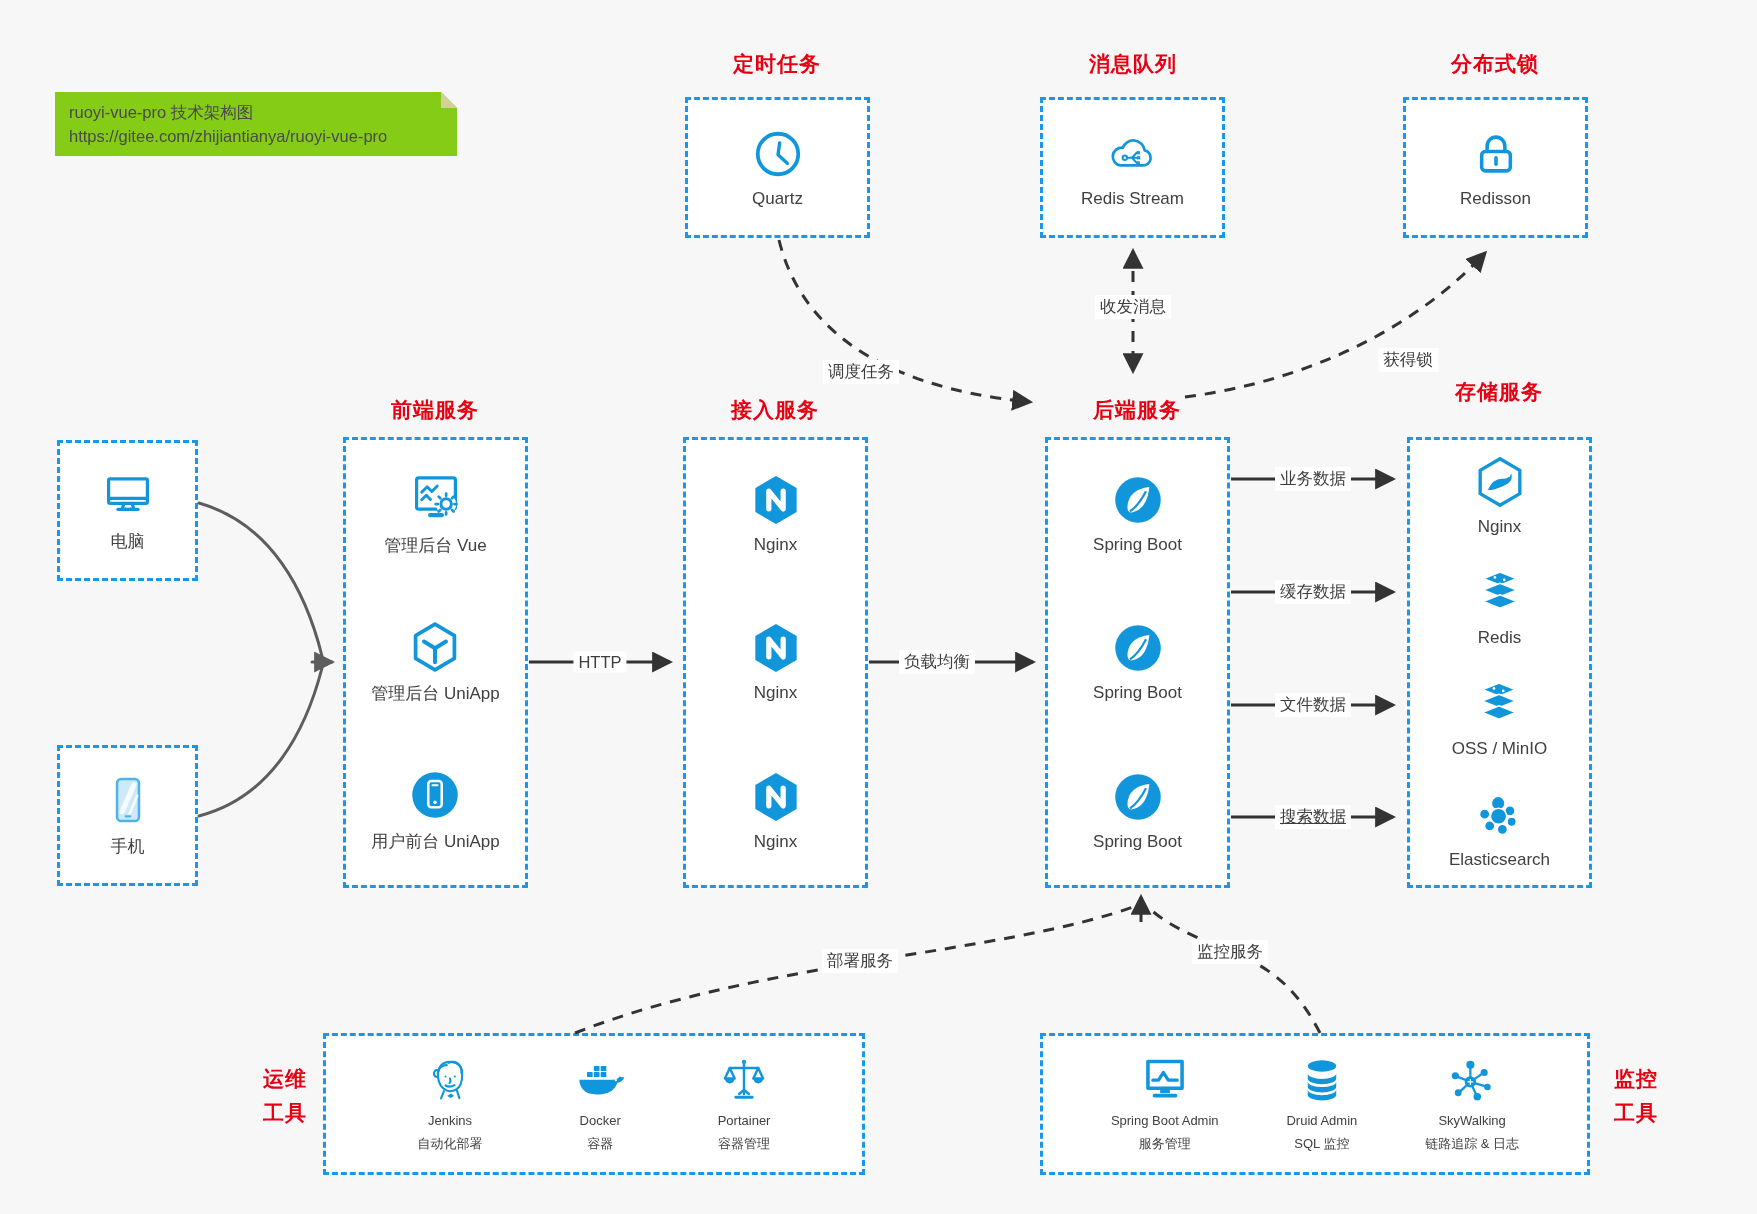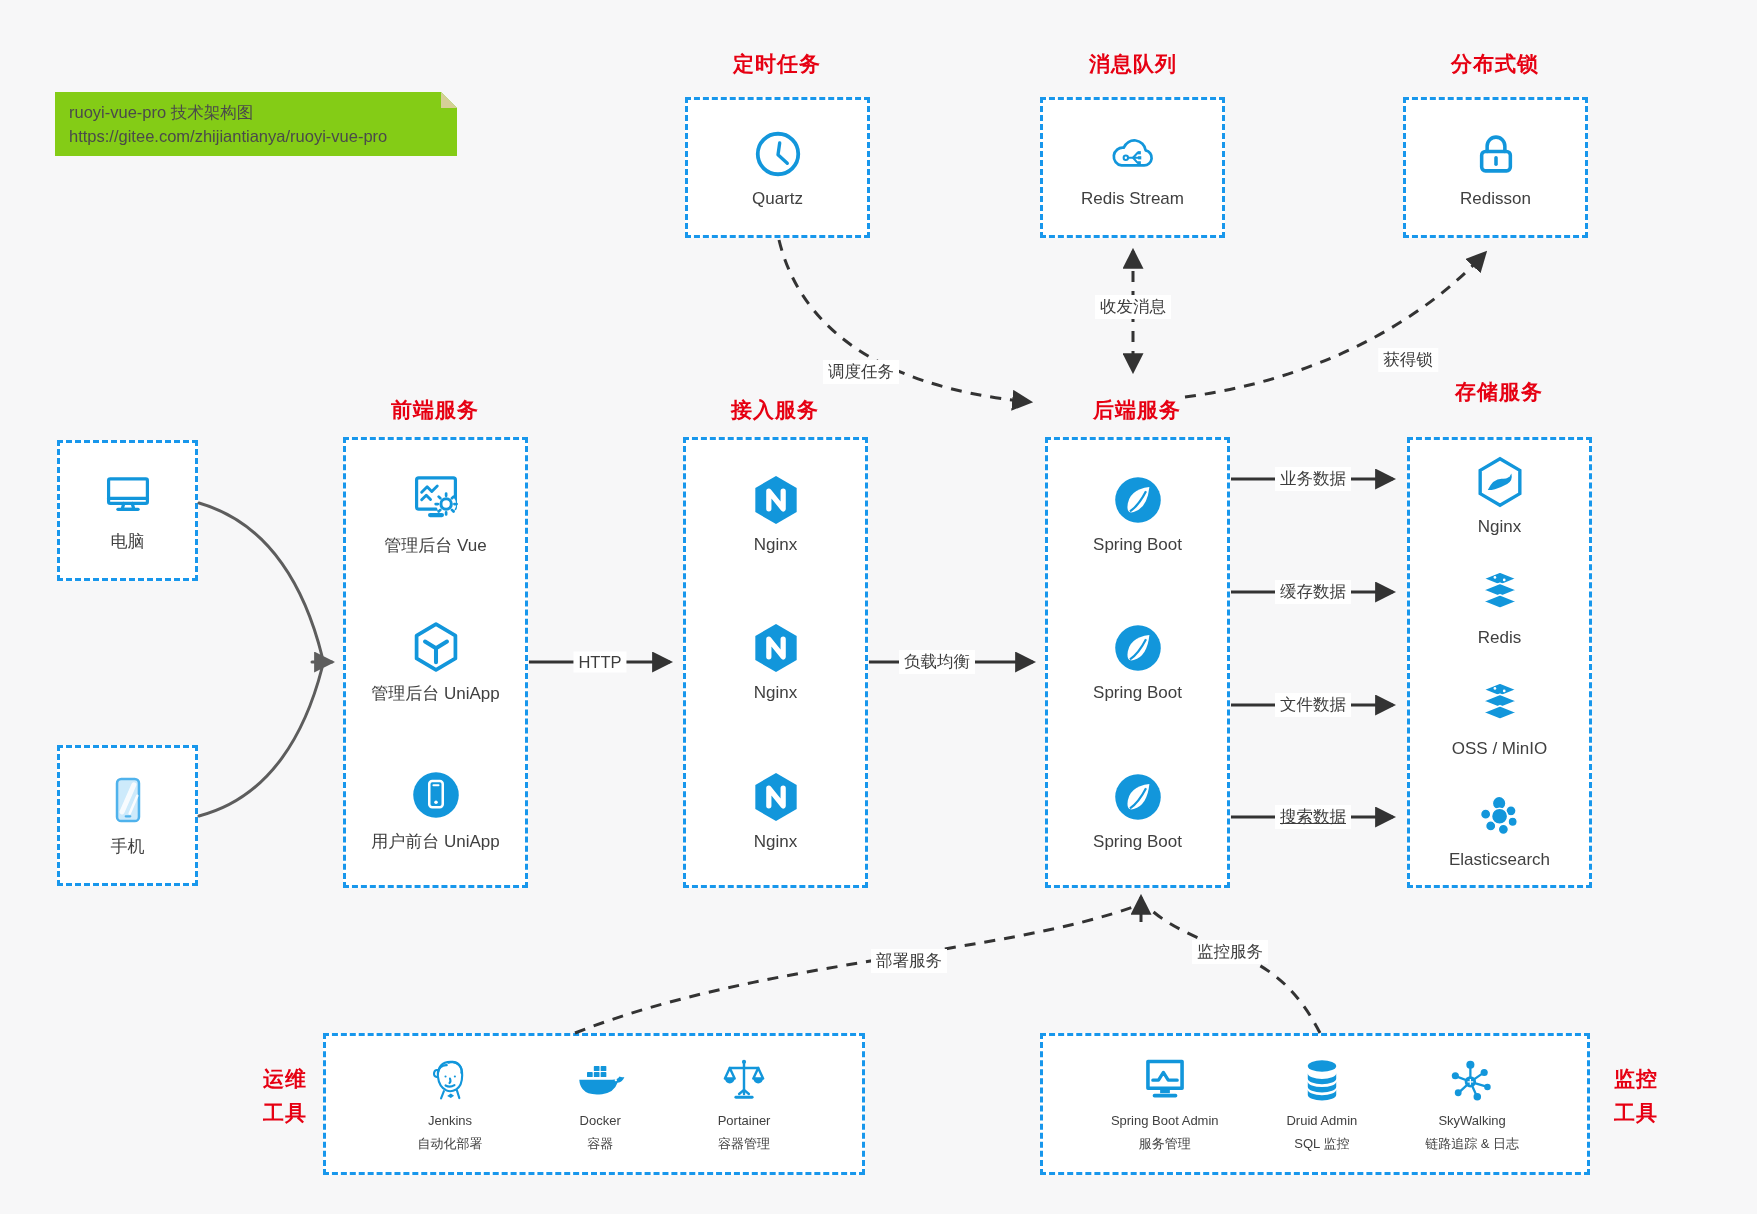--- a/index.html
+++ b/index.html
@@ -8,21 +8,21 @@
 
   
   .note{position:absolute;left:55px;top:92px;width:402px;height:64px;background:#84cc16;
         box-sizing:border-box;padding:9px 14px;font-size:16.5px;line-height:1.45;color:#4a4a4a;
         clip-path:polygon(0 0,calc(100% - 16px) 0,100% 16px,100% 100%,0 100%);z-index:2;}
   .note .fold{position:absolute;top:0;right:0;width:16px;height:16px;background:#d6cf97;
         clip-path:polygon(0 0,100% 100%,0 100%);}
 
   
   .panel{position:absolute;background:#fff;border:3px dashed #1897ec;box-sizing:border-box;z-index:1;}
-  .items{display:flex;flex-direction:column;width:100%;height:100%;}
+  .items{display:flex;flex-direction:column;width:100%;height:100%;align-items:center;}
   .item{flex:1;display:flex;flex-direction:column;align-items:center;justify-content:center;gap:8px;}
   .item .lbl{font-size:17px;color:#404040;white-space:nowrap;}
   .ic{width:54px;height:54px;display:block;}
 
   
   .red-title{position:absolute;transform:translate(-50%,-50%);color:#e60012;font-weight:bold;
         font-size:21px;white-space:nowrap;z-index:2;letter-spacing:1px;}
   .side-label{position:absolute;transform:translate(-50%,-50%);color:#e60012;font-weight:bold;
         font-size:21px;text-align:center;line-height:1.6;z-index:2;letter-spacing:1px;}
   .side-label span{display:block;}
@@ -450,16 +450,16 @@
 
   <div class="edge-label" style="left:600px;top:662px;">HTTP</div>
   <div class="edge-label" style="left:937px;top:662px;">负载均衡</div>
   <div class="edge-label" style="left:1313px;top:479px;">业务数据</div>
   <div class="edge-label" style="left:1313px;top:592px;">缓存数据</div>
   <div class="edge-label" style="left:1313px;top:705px;">文件数据</div>
   <div class="edge-label" style="left:1313px;top:817px;text-decoration:underline;">搜索数据</div>
   <div class="edge-label" style="left:861px;top:372px;">调度任务</div>
   <div class="edge-label" style="left:1133px;top:307px;">收发消息</div>
   <div class="edge-label" style="left:1408px;top:360px;">获得锁</div>
-  <div class="edge-label" style="left:909px;top:961px;text-align:right;">部署服务</div>
+  <div class="edge-label" style="left:860px;top:961px;text-align:right;">部署服务</div>
   <div class="edge-label" style="left:1230px;top:952px;">监控服务</div>
 
 </div>
 
 </body></html>

